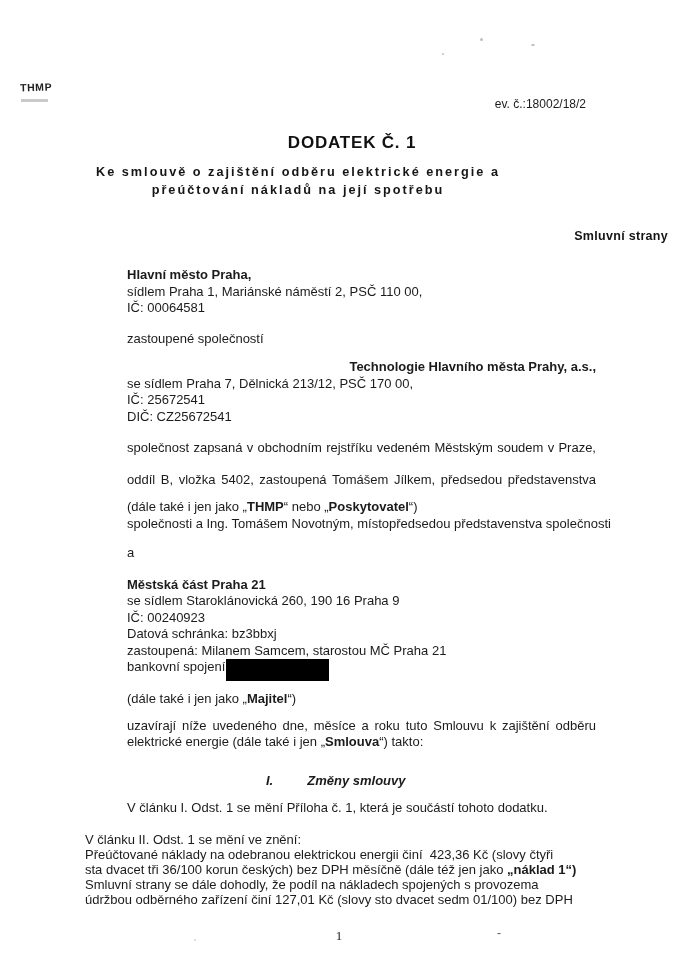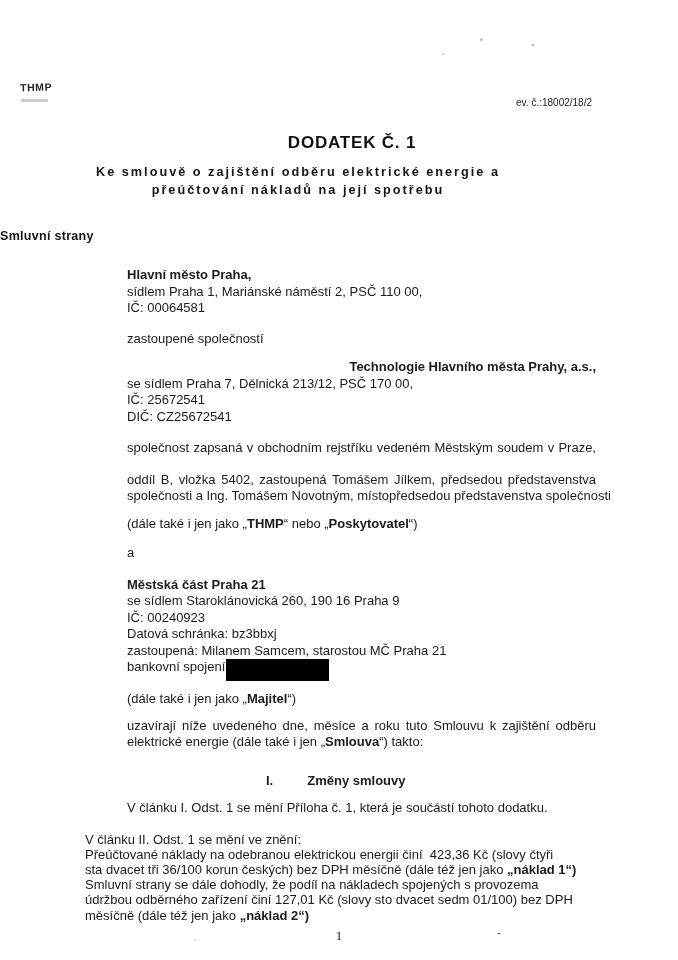--- a/index.html
+++ b/index.html
@@ -21,51 +21,51 @@
   .smudge {
     position:absolute; left:21px; top:99px; width:27px; height:3px;
     background:#b9b9b9; filter:blur(0.7px); opacity:0.75;
   }
   .speck { position:absolute; background:#8b8b8b; border-radius:50%; opacity:0.55; }
   .sp1 { left:480px; top:38px; width:3px; height:3px; }
   .sp2 { left:531px; top:44px; width:4px; height:2px; }
   .sp3 { left:442px; top:53px; width:2px; height:2px; }
   .sp4 { left:194px; top:939px; width:2px; height:2px; opacity:0.4; }
   .ev {
-    position:absolute; top:97px; left:0; right:86px;
-    text-align:right; font-size:10px; color:#1b1b1b;
+    position:absolute; top:97px; left:0; right:92px;
+    text-align:right; font-size:12px; color:#1b1b1b;
   }
   .title {
     position:absolute; top:133px; left:13px; width:678px;
     text-align:center; font-size:17px; font-weight:bold;
     letter-spacing:0.8px; color:#111;
   }
   .subtitle {
     position:absolute; top:164px; left:0; width:596px;
     text-align:center; font-size:12.7px; font-weight:bold;
     letter-spacing:2px; line-height:17.5px; color:#151515;
   }
   .parties {
     position:absolute; top:229px; left:0; width:668px;
-    text-align:left; font-size:12.5px; font-weight:bold;
+    text-align:right; font-size:12.5px; font-weight:bold;
     letter-spacing:0.3px; color:#151515;
   }
   
   .bodytext {
     position:absolute; left:85px; top:267px; width:511px;
     font-size:13px; color:#1b1b1b;
   }
   .t  { white-space:pre; line-height:16.5px;padding-left:42px; }
   .tc { white-space:pre; line-height:15.2px; }
   .jl { white-space:normal; text-align:justify; text-align-last:justify;margin-top:15px; }
   .b  { font-weight:bold; }
   .mt10 { margin-top:10px; } .mt11 { margin-top:11px; }
   .mt12 { margin-top:12px;text-align:right; } .mt13 { margin-top:13px; }
   .mt14 { margin-top:14px; } .mt15 { margin-top:15px; }
-  .mt22 { margin-top:22px; }
+  .mt22 { margin-top:22px;font-style:italic; }
   .h1 { padding-left:181px; }
   .hsp { margin-left:34px; }
   .redaction {
     display:inline-block; width:103px; height:22px;
     background:#000000; vertical-align:-10px; margin-left:1px;
   }
   
   .pageno {
     position:absolute; top:928px; left:0; width:678px;
     text-align:center; font-family:"Liberation Serif","DejaVu Serif",serif;
@@ -105,23 +105,23 @@
     <div class="t">IČ: 00064581</div>
 
     <div class="t mt14">zastoupené společností</div>
 
     <div class="t b mt12">Technologie Hlavního města Prahy, a.s.,</div>
     <div class="t">se sídlem Praha 7, Dělnická 213/12, PSČ 170 00,</div>
     <div class="t">IČ: 25672541</div>
     <div class="t">DIČ: CZ25672541</div>
     <div class="t jl">společnost zapsaná v obchodním rejstříku vedeném Městským soudem v Praze,</div>
     <div class="t jl">oddíl B, vložka 5402, zastoupená Tomášem Jílkem, předsedou představenstva</div>
+    <div class="t mt11"><span>(dále také i jen jako „</span><span class="b">THMP</span><span>“ nebo „</span><span class="b">Poskytovatel</span><span>“)</span></div>
+
     <div class="t">společnosti a Ing. Tomášem Novotným, místopředsedou představenstva společnosti</div>
-
-    <div class="t mt11"><span>(dále také i jen jako „</span><span class="b">THMP</span><span>“ nebo „</span><span class="b">Poskytovatel</span><span>“)</span></div>
 
     <div class="t mt13">a</div>
 
     <div class="t b mt15">Městská část Praha 21</div>
     <div class="t">se sídlem Staroklánovická 260, 190 16 Praha 9</div>
     <div class="t">IČ: 00240923</div>
     <div class="t">Datová schránka: bz3bbxj</div>
     <div class="t">zastoupená: Milanem Samcem, starostou MČ Praha 21</div>
     <div class="t"><span>bankovní spojení</span><span class="redaction"></span></div>
 
@@ -132,19 +132,18 @@
 
     <div class="t h1 mt22"><span class="b">I.</span><span class="b hsp">Změny smlouvy</span></div>
 
     <div class="t mt11">V článku I. Odst. 1 se mění Příloha č. 1, která je součástí tohoto dodatku.</div>
 
     <div class="tc mt15">V článku II. Odst. 1 se mění ve znění:</div>
     <div class="tc">Přeúčtované náklady na odebranou elektrickou energii činí  423,36 Kč (slovy čtyři</div>
     <div class="tc"><span>sta dvacet tři 36/100 korun českých) bez DPH měsíčně (dále též jen jako </span><span class="b">„náklad 1“)</span></div>
     <div class="tc">Smluvní strany se dále dohodly, že podíl na nákladech spojených s provozema</div>
     <div class="tc">údržbou odběrného zařízení činí 127,01 Kč (slovy sto dvacet sedm 01/100) bez DPH</div>
-    <div class="tc"><span>měsíčně (dále též jen jako </span><span class="b">„náklad 2“)</span></div>
   </div>
 
   <div class="pageno">1</div>
   <div class="dashmark">-</div>
 
 </div>
 
 </body></html>

